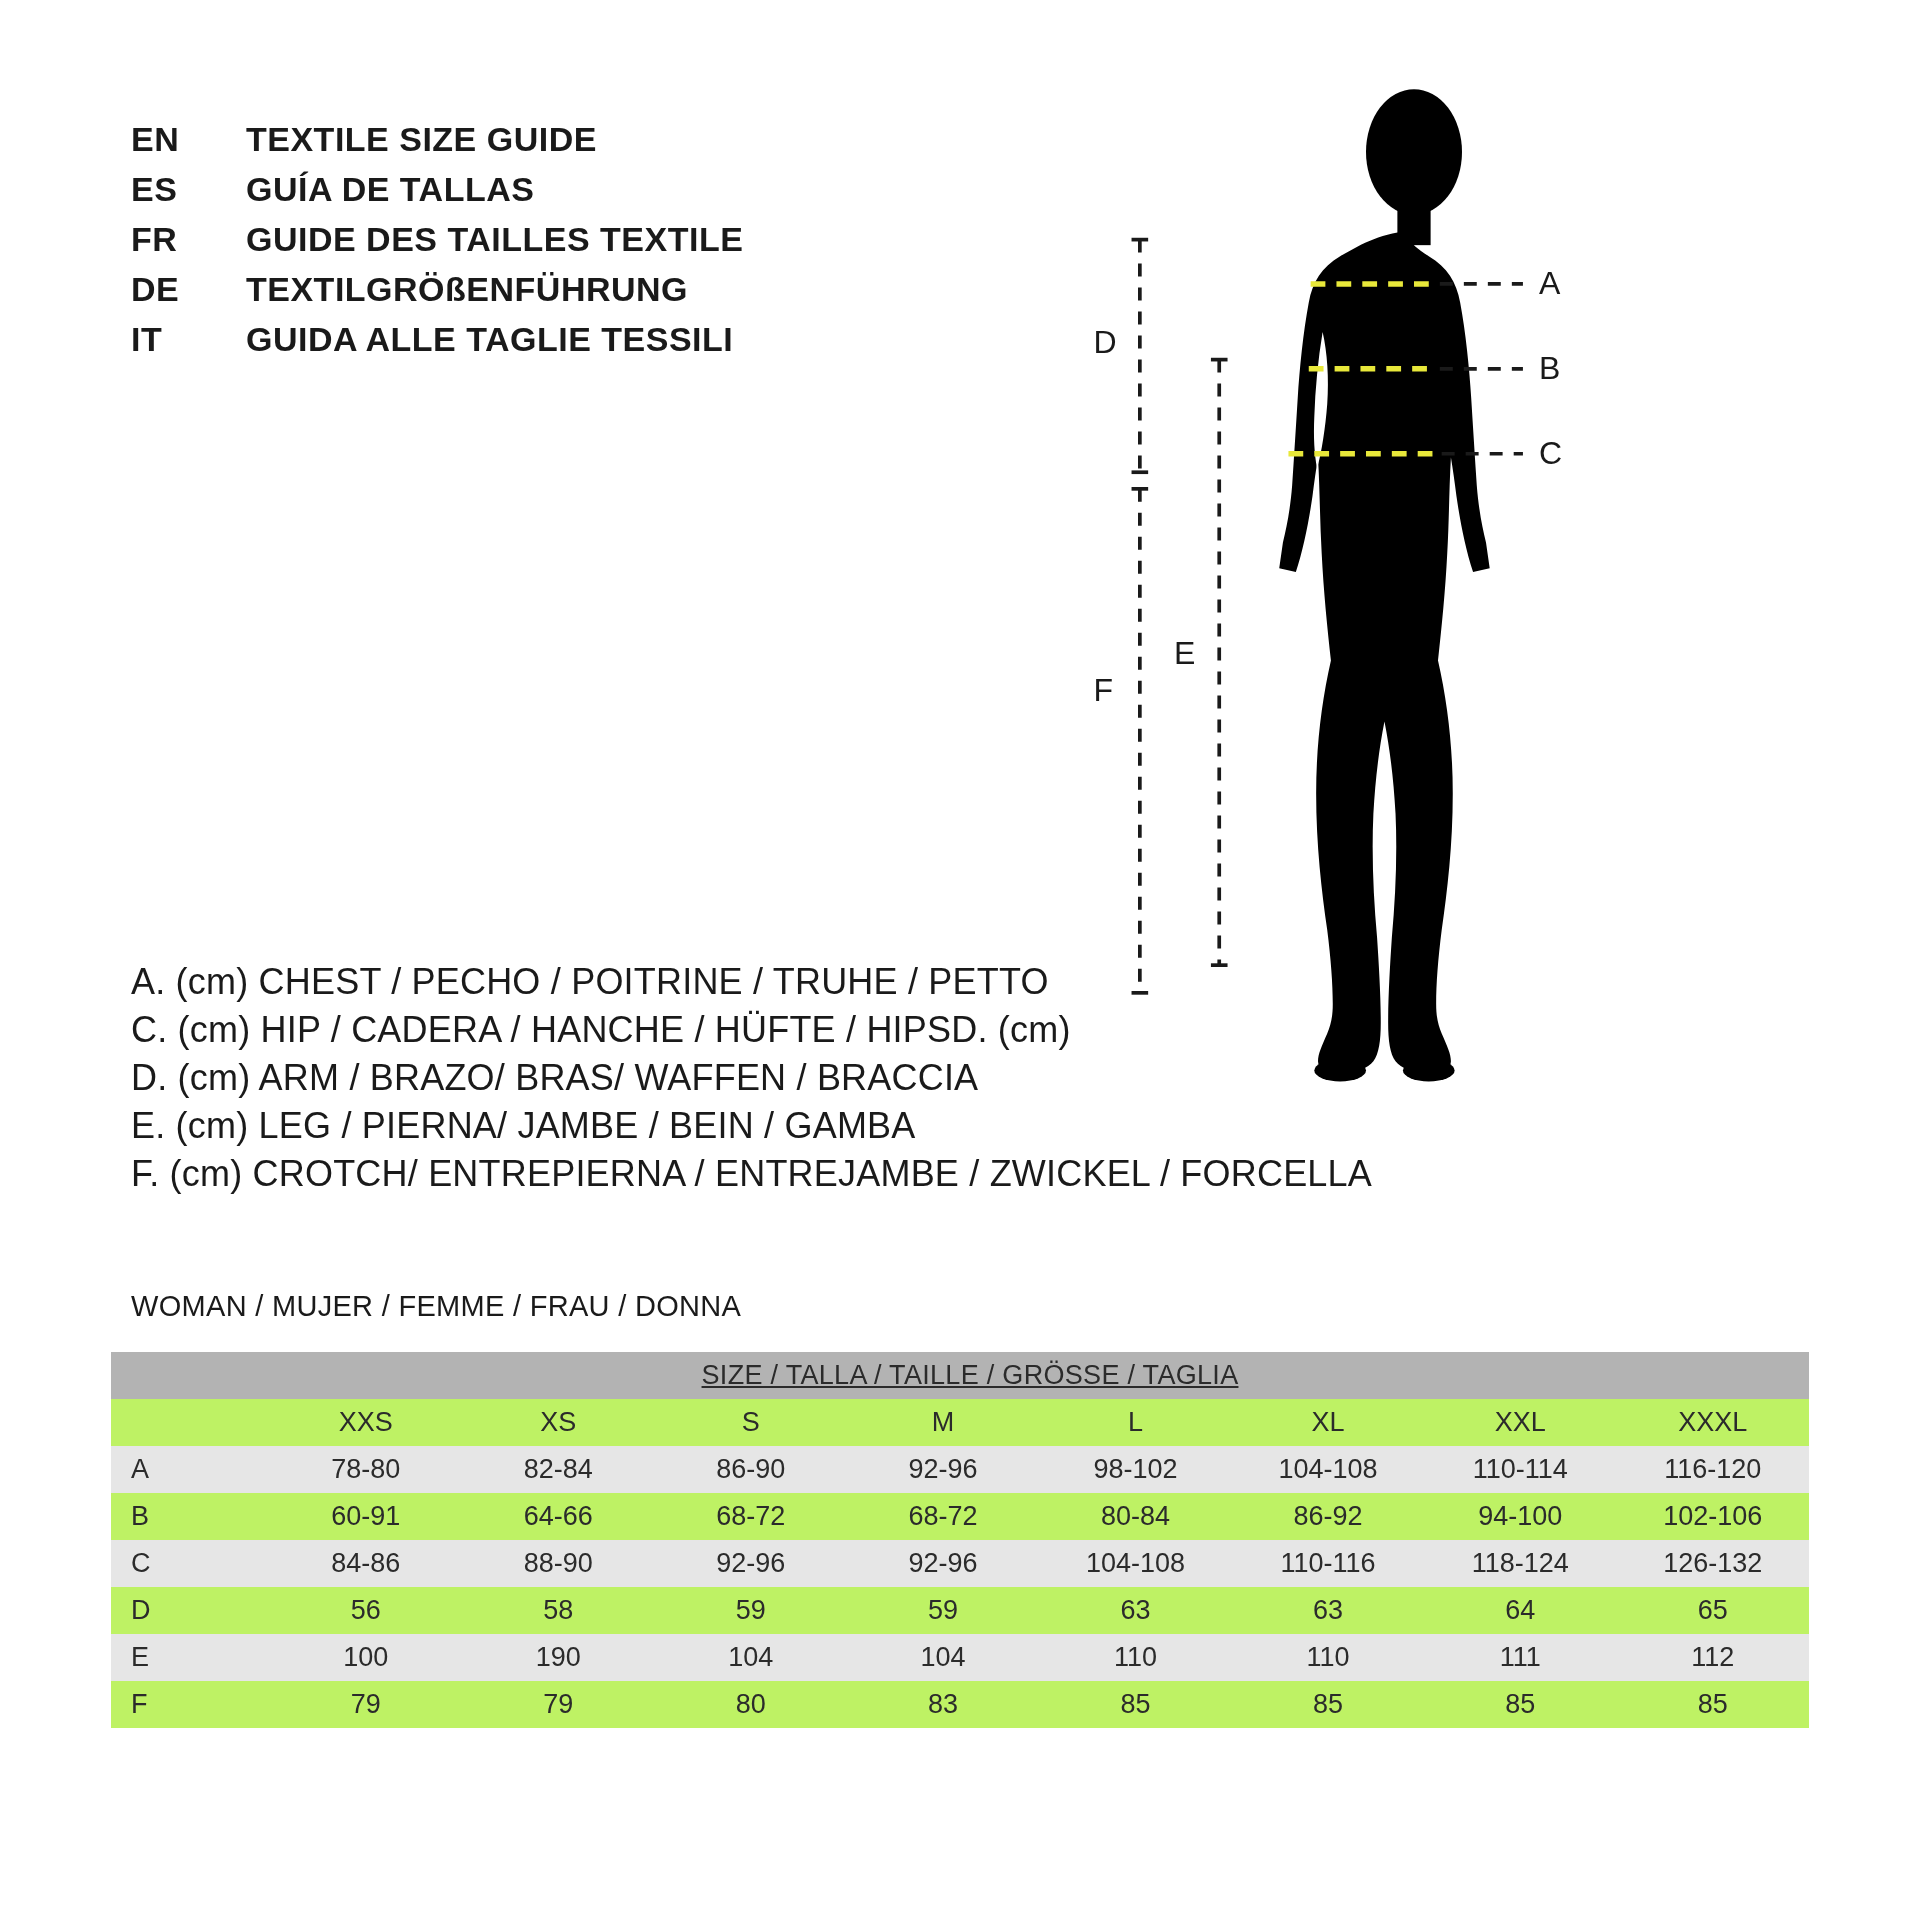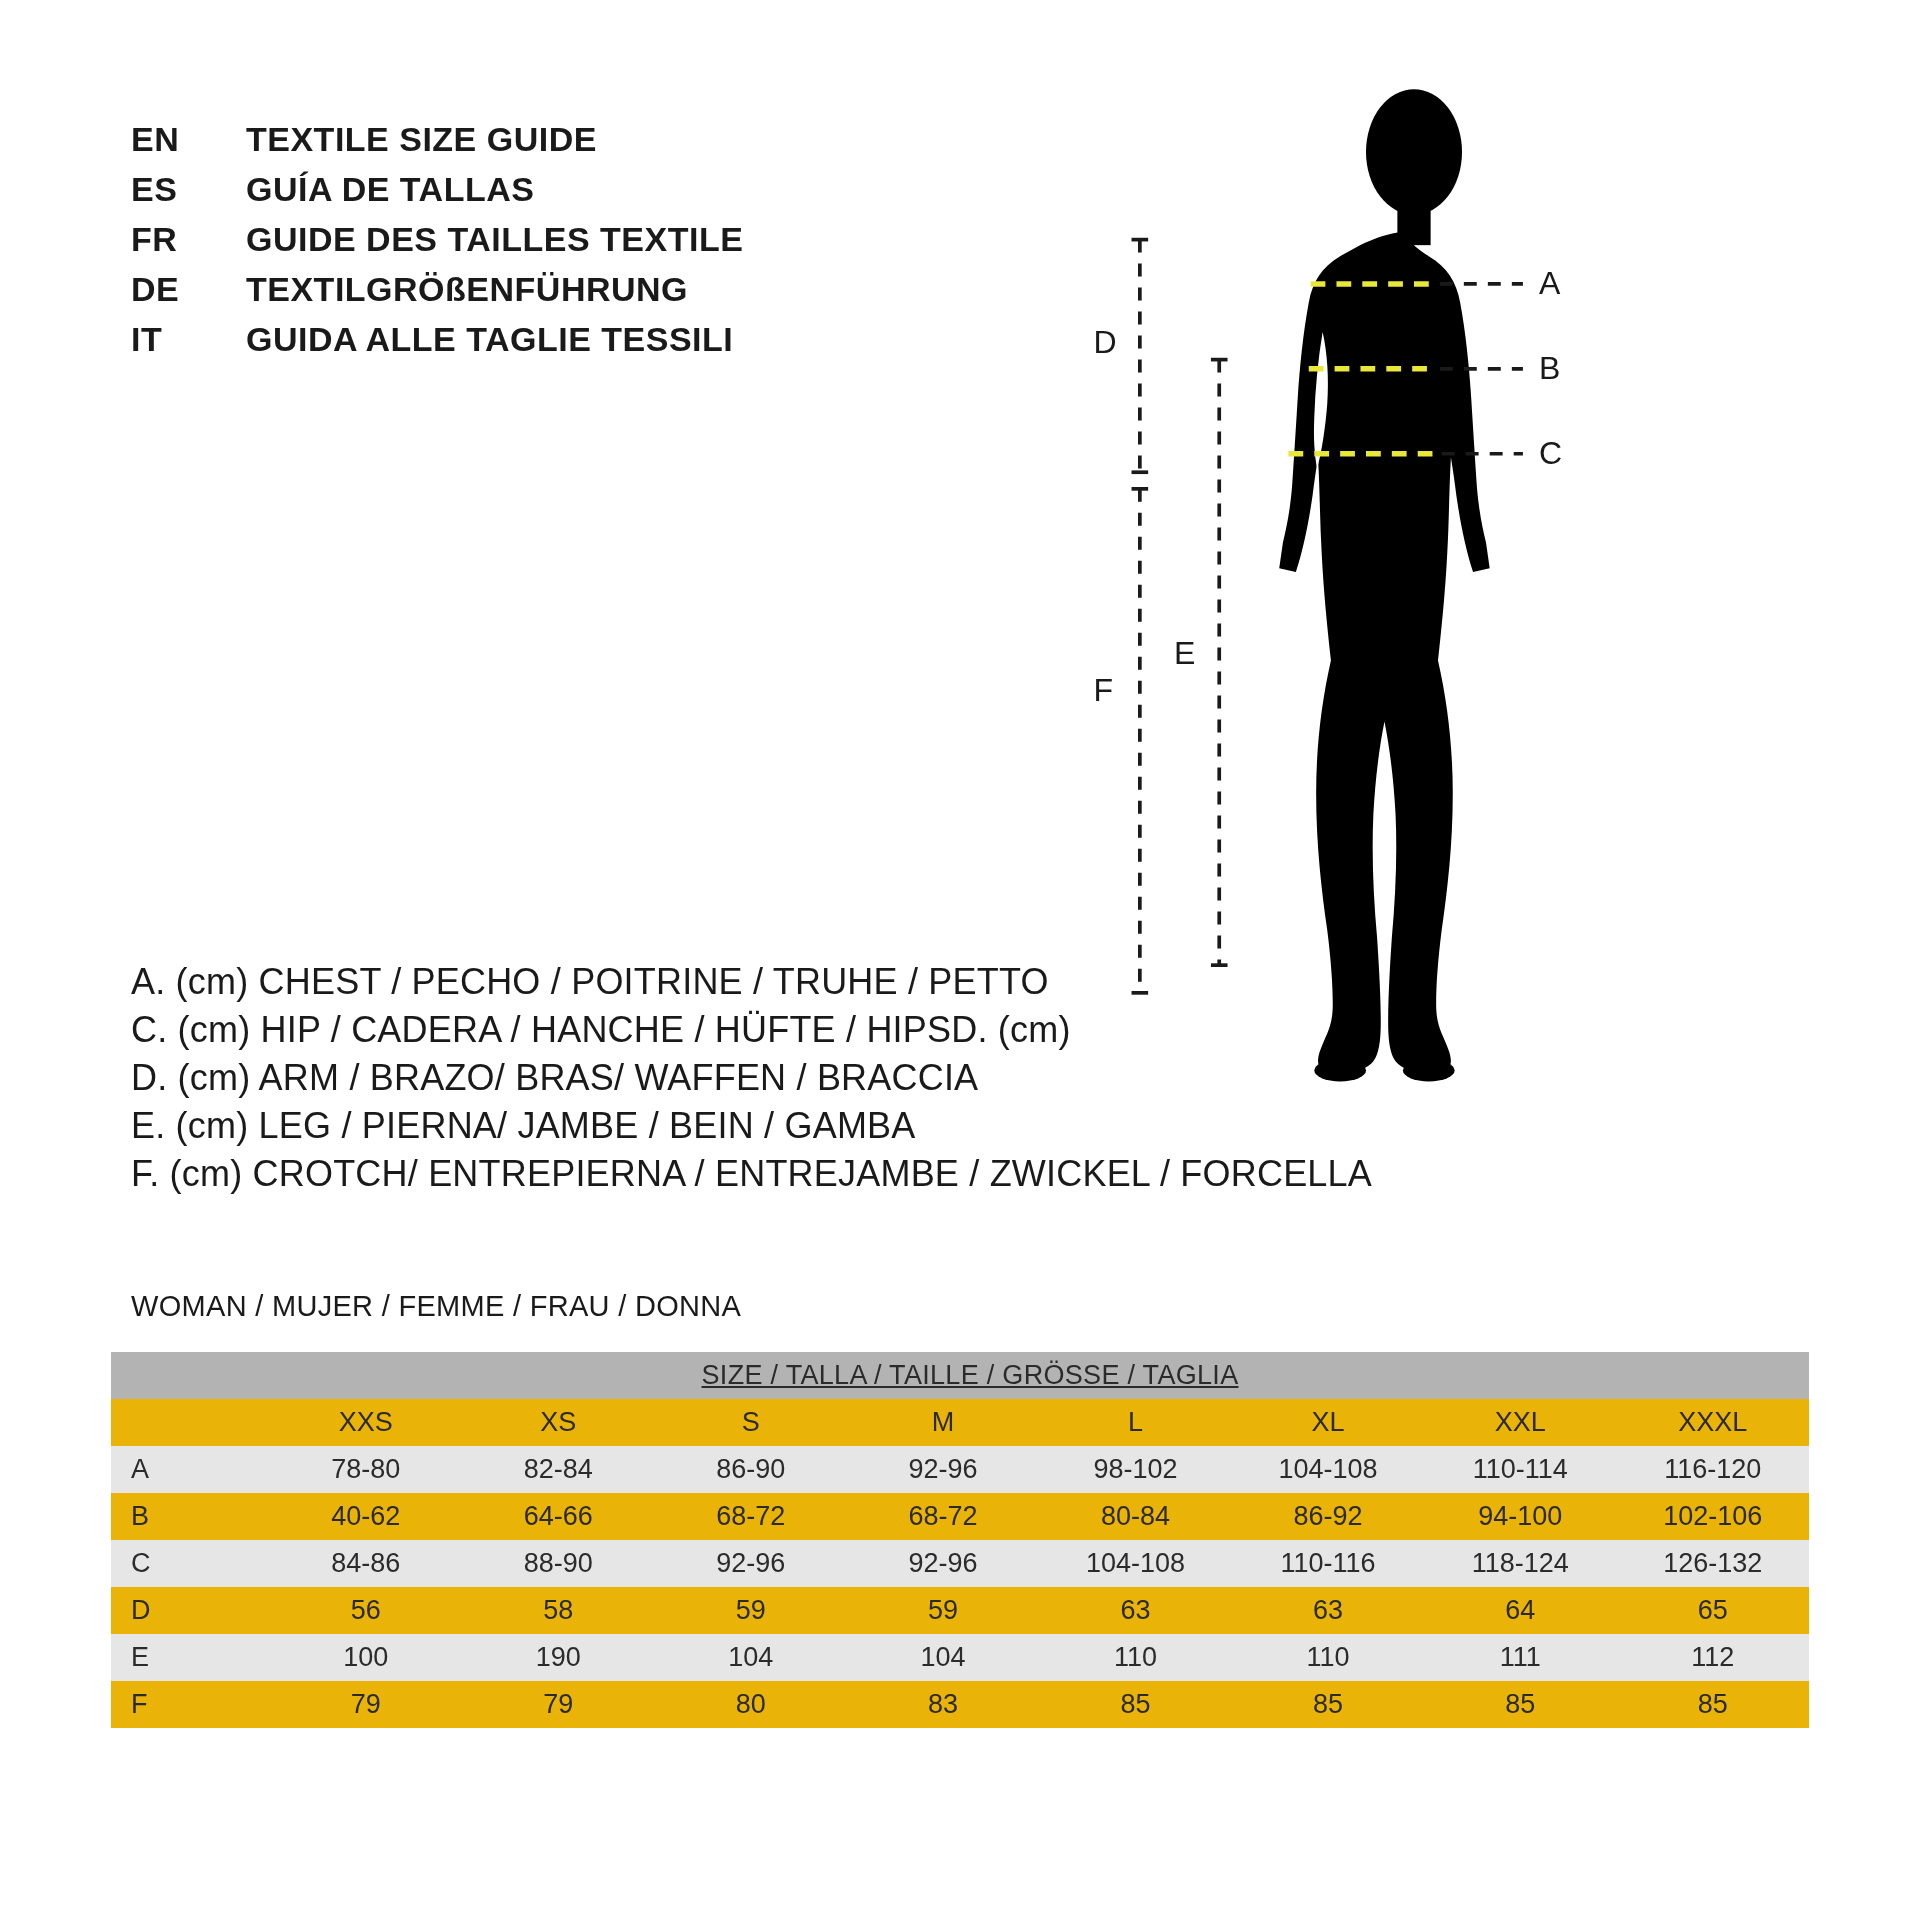--- a/index.html
+++ b/index.html
@@ -84,21 +84,21 @@
   }
   .tbl-head-cell {
     background: #b3b3b3;
     text-align: left;
     padding-left: 20px !important;
     font-size: 27px;
     letter-spacing: 0.3px;
     text-decoration: underline;
   }
   tr.band-grey td { background: #e6e6e6; }
-  tr.band-white td { background: #eab308; }
+  tr.band-white td { background: #bef264; }
   .rowlabel {
     text-align: left !important;
     padding-left: 20px !important;
     width: 102px;
   }
   .colsize { width: 148px; }
 
   
   #figure-area {
     position: absolute;
@@ -277,21 +277,21 @@
       <td>86-90</td>
       <td>92-96</td>
       <td>98-102</td>
       <td>104-108</td>
       <td>110-114</td>
       <td>116-120</td>
     </tr>
 
     <tr class="band-white">
       <td class="rowlabel">B</td>
-      <td>40-62</td>
+      <td>60-91</td>
       <td>64-66</td>
       <td>68-72</td>
       <td>68-72</td>
       <td>80-84</td>
       <td>86-92</td>
       <td>94-100</td>
       <td>102-106</td>
     </tr>
 
     <tr class="band-grey">

